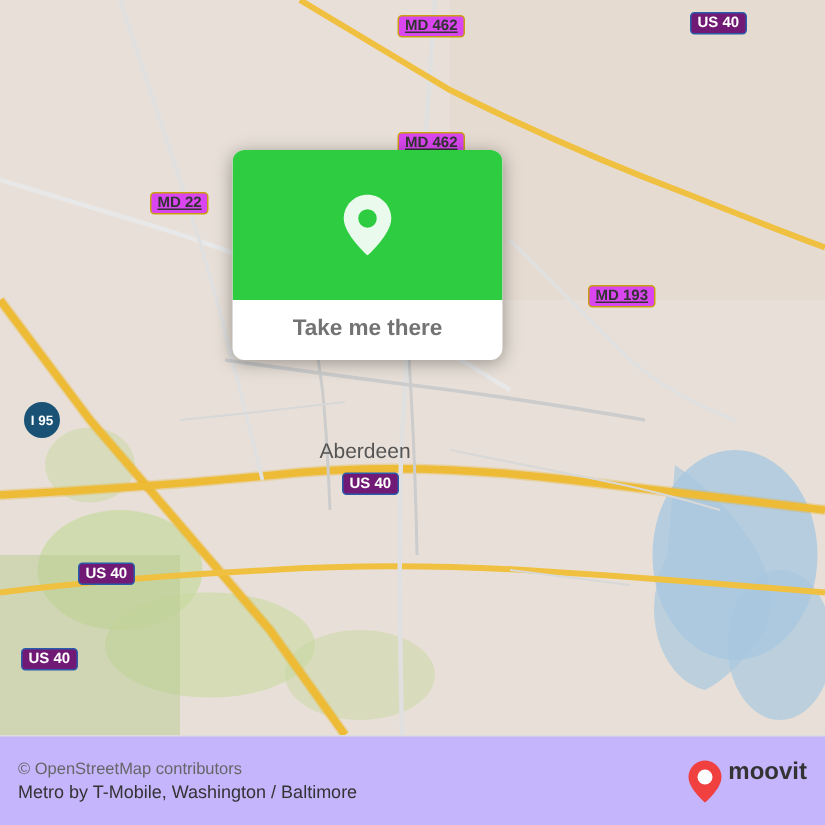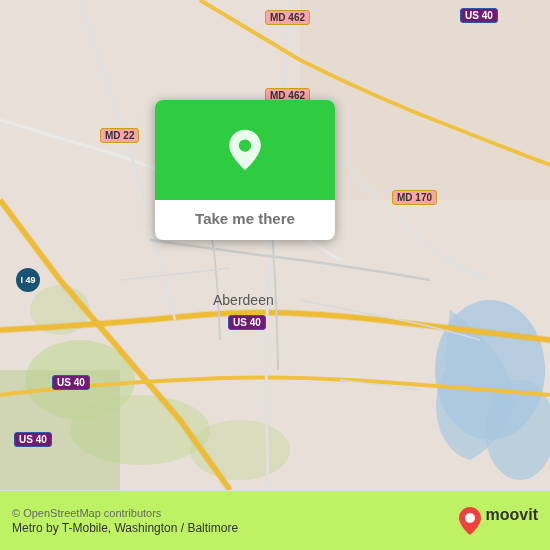--- a/index.html
+++ b/index.html
@@ -78,23 +78,24 @@
     }
 
     .road-label.us {
       background: #701a75;
       color: white;
       border-color: #2a5baa;
       border-radius: 3px;
     }
 
     .road-label.md {
-      background: #fca5a5;
+      background: #d946ef;
       color: #333;
       border-color: #c9a010;
+      text-decoration: underline;
     }
 
     .road-label.i95 {
       background: #1a5276;
       color: white;
       border-radius: 50%;
       width: 24px;
       height: 24px;
       display: flex;
       align-items: center;
@@ -109,21 +110,21 @@
       position: absolute;
       font-size: 14px;
       color: #555;
       font-weight: 500;
     }
 
     
     #bottom-bar {
       width: 550px;
       height: 60px;
-      background: #bef264;
+      background: #c4b5fd;
       border-top: 1px solid #ddd;
       display: flex;
       align-items: center;
       padding: 0 12px;
       gap: 10px;
     }
 
     .copyright-text {
       font-size: 11px;
       color: #666;
@@ -199,22 +200,22 @@
     <path d="M 300 300 Q 350 310 400 320 Q 440 328 480 340" stroke="#d8d8d8" stroke-width="1.5" fill="none"></path>
     <path d="M 340 380 Q 380 385 420 390" stroke="#d8d8d8" stroke-width="1.5" fill="none"></path>
 
     <path d="M 200 0 Q 250 30 300 60 Q 380 100 460 130 Q 510 150 550 165" stroke="#f0c040" stroke-width="4" fill="none"></path>
   </svg>
 
   <div class="road-label md" style="top:10px; left:265px;">MD 462</div>
   <div class="road-label md" style="top:88px; left:265px;">MD 462</div>
   <div class="road-label md" style="top:128px; left:60px;margin-left:40px;">MD 22</div>
   <div class="road-label us" style="top:8px; left:460px;">US 40</div>
-  <div class="road-label md" style="top:190px; left:392px;">MD 170</div>
-  <div class="road-label i95" style="top:268px; left:16px;">I 49</div>
+  <div class="road-label md" style="top:190px; left:392px;">MD 193</div>
+  <div class="road-label i95" style="top:268px; left:16px;">I 95</div>
   <div class="road-label us" style="top:315px; left:228px;">US 40</div>
   <div class="road-label us" style="top:375px; left:52px;">US 40</div>
   <div class="road-label us" style="top:432px; left:14px;">US 40</div>
 
   <div class="city-label" style="top:292px; left:213px;">Aberdeen</div>
 
   <div class="popup-card">
     <div class="popup-header">
 
       <svg class="popup-pin" viewBox="0 0 44 50" xmlns="http://www.w3.org/2000/svg">

